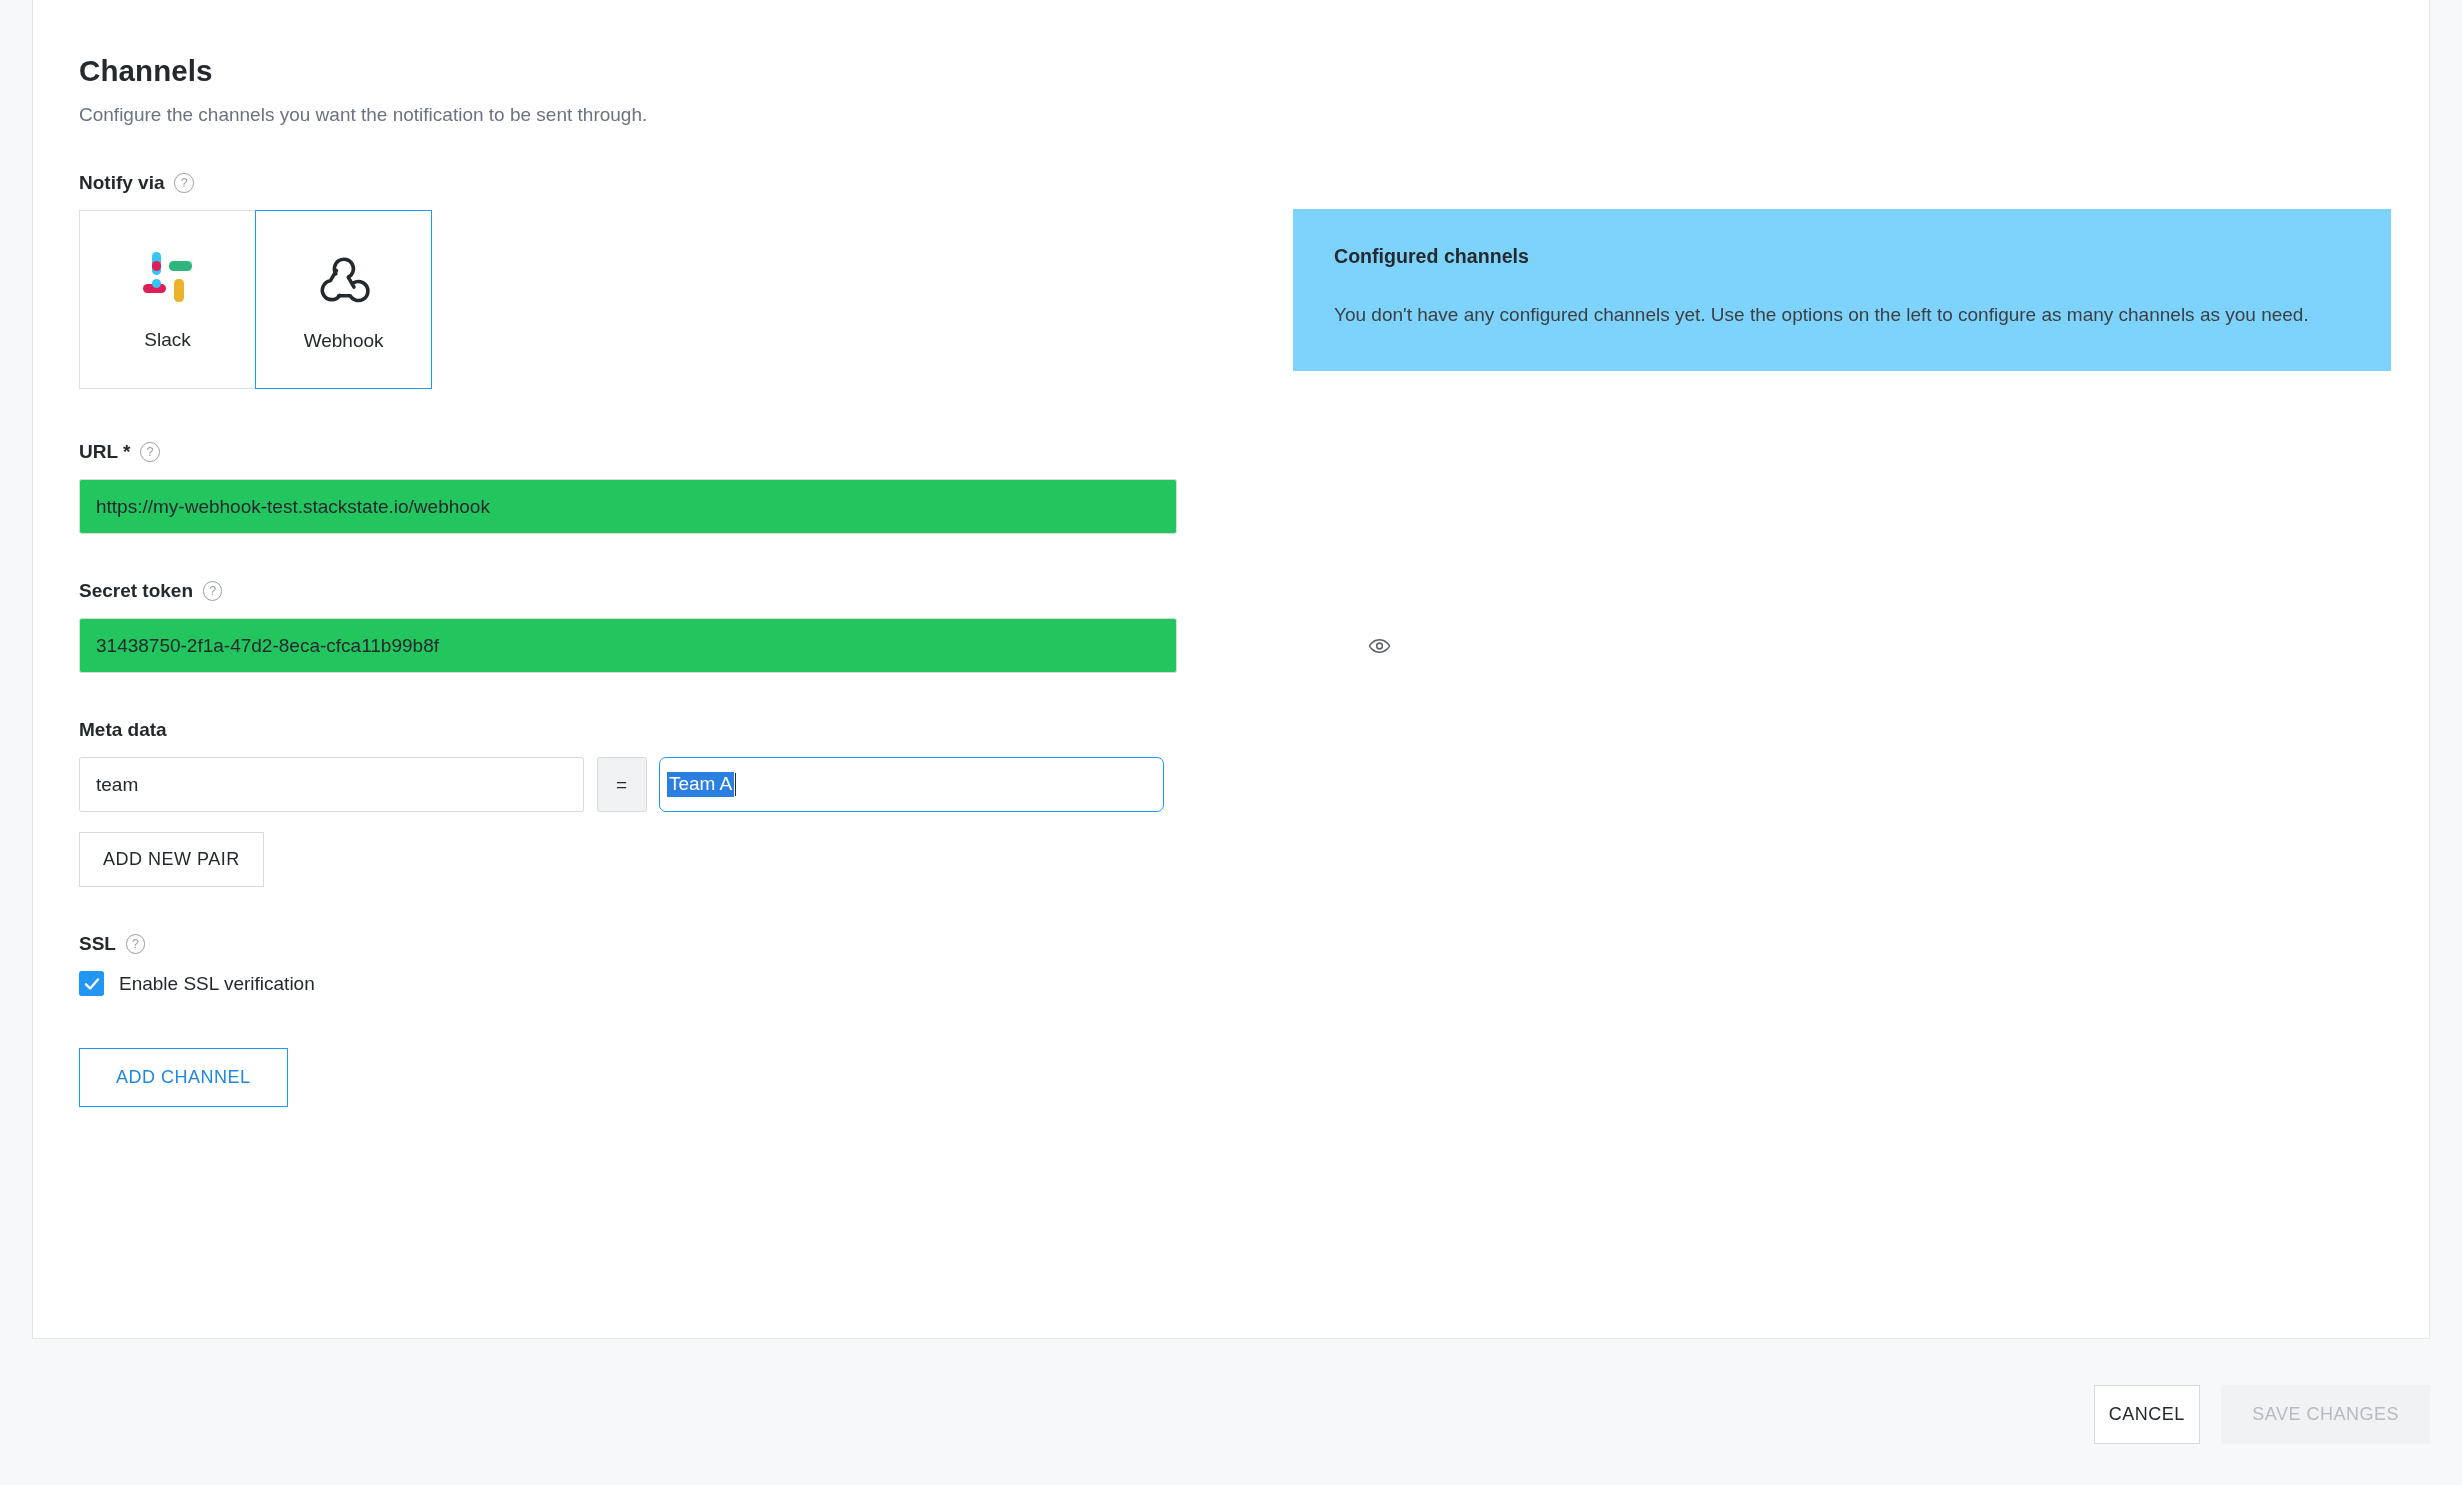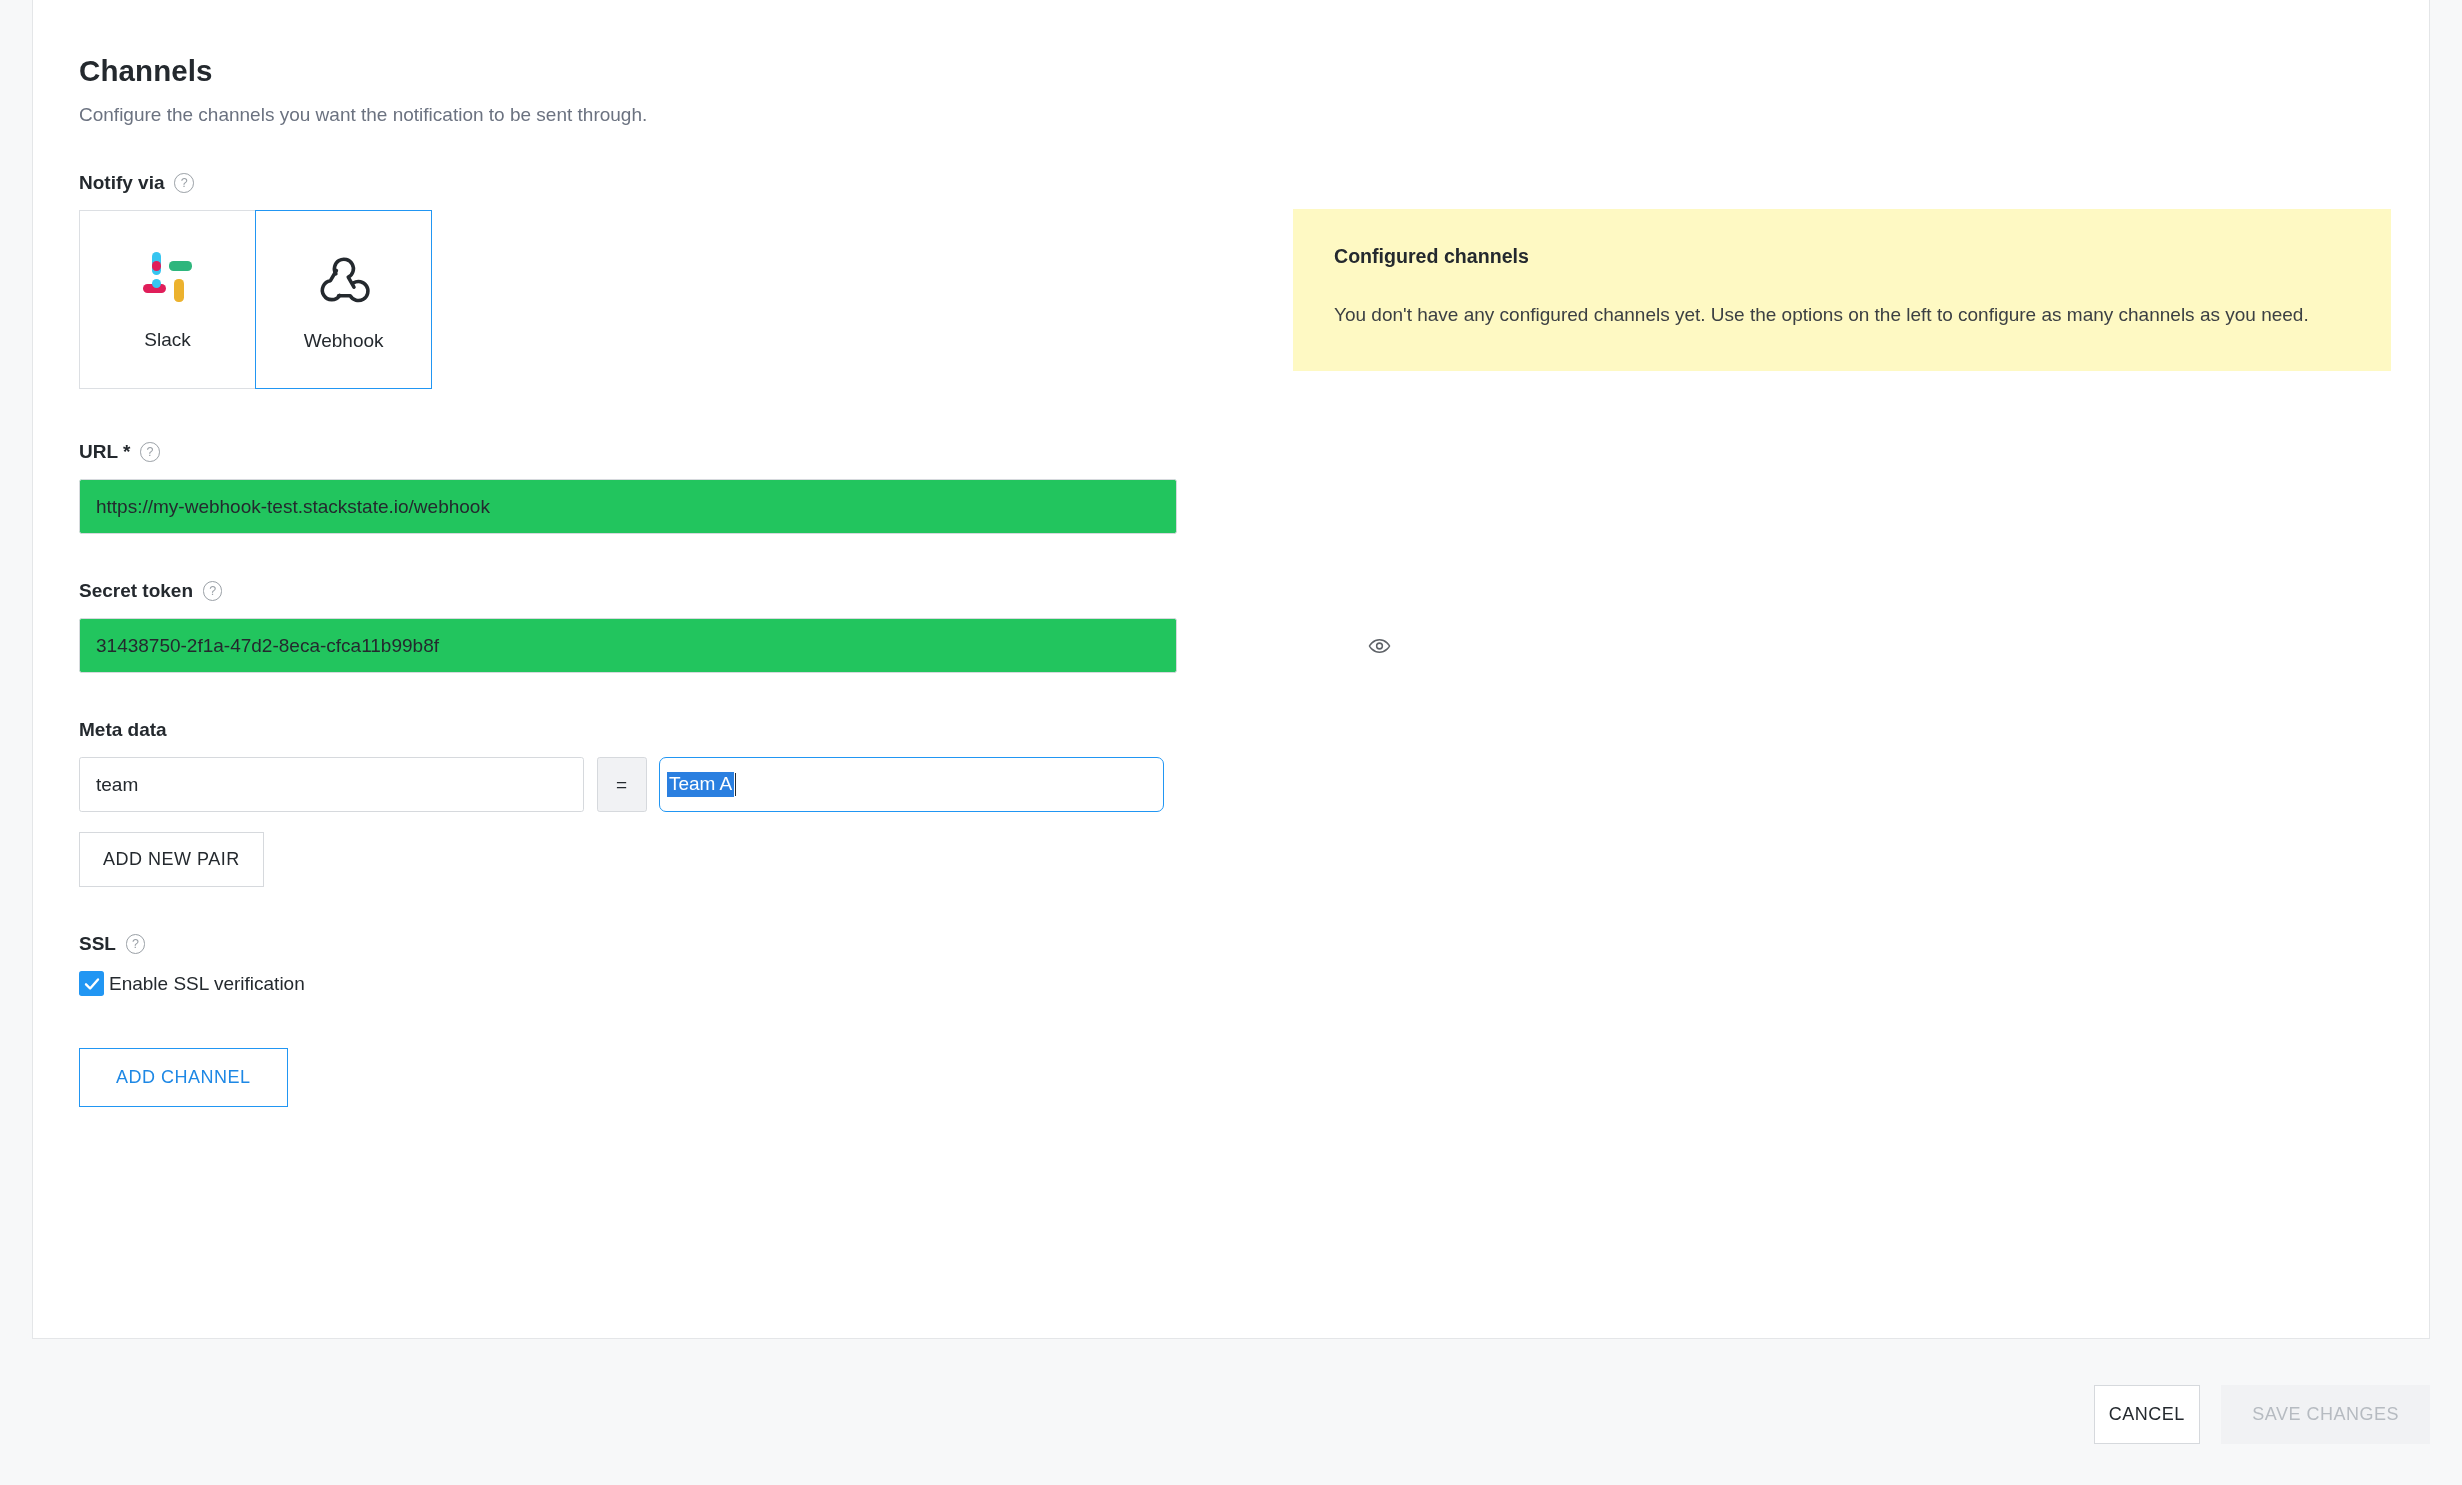--- a/index.html
+++ b/index.html
@@ -254,39 +254,39 @@
     border: 0.9px solid transparent;
     color: #b6bbc1;
     background: #f1f2f4;
     cursor: default;
   }
 
   
   .checkbox-row {
     display: flex;
     align-items: center;
-    gap: 5px;
+    gap: 15px;
     margin-bottom: 52px;
   }
   .checkbox {
     width: 25px;
     height: 25px;
     border-radius: 2.7px;
     background: #2196f3;
     display: flex;
     align-items: center;
     justify-content: center;
     cursor: pointer;
   }
   .checkbox svg { display: block; }
   .checkbox-label { font-size: 19px; color: #24292e; }
 
   
   .info-panel {
-    background: #fef9c3;
+    background: #7dd3fc;
     padding: 36px 41px 41px 41px;
     width: 1098px;
   }
   .info-title {
     font-size: 19.6px;
     font-weight: bold;
     color: #24292e;
     margin: 0 0 32px 0;
   }
   .info-text {

